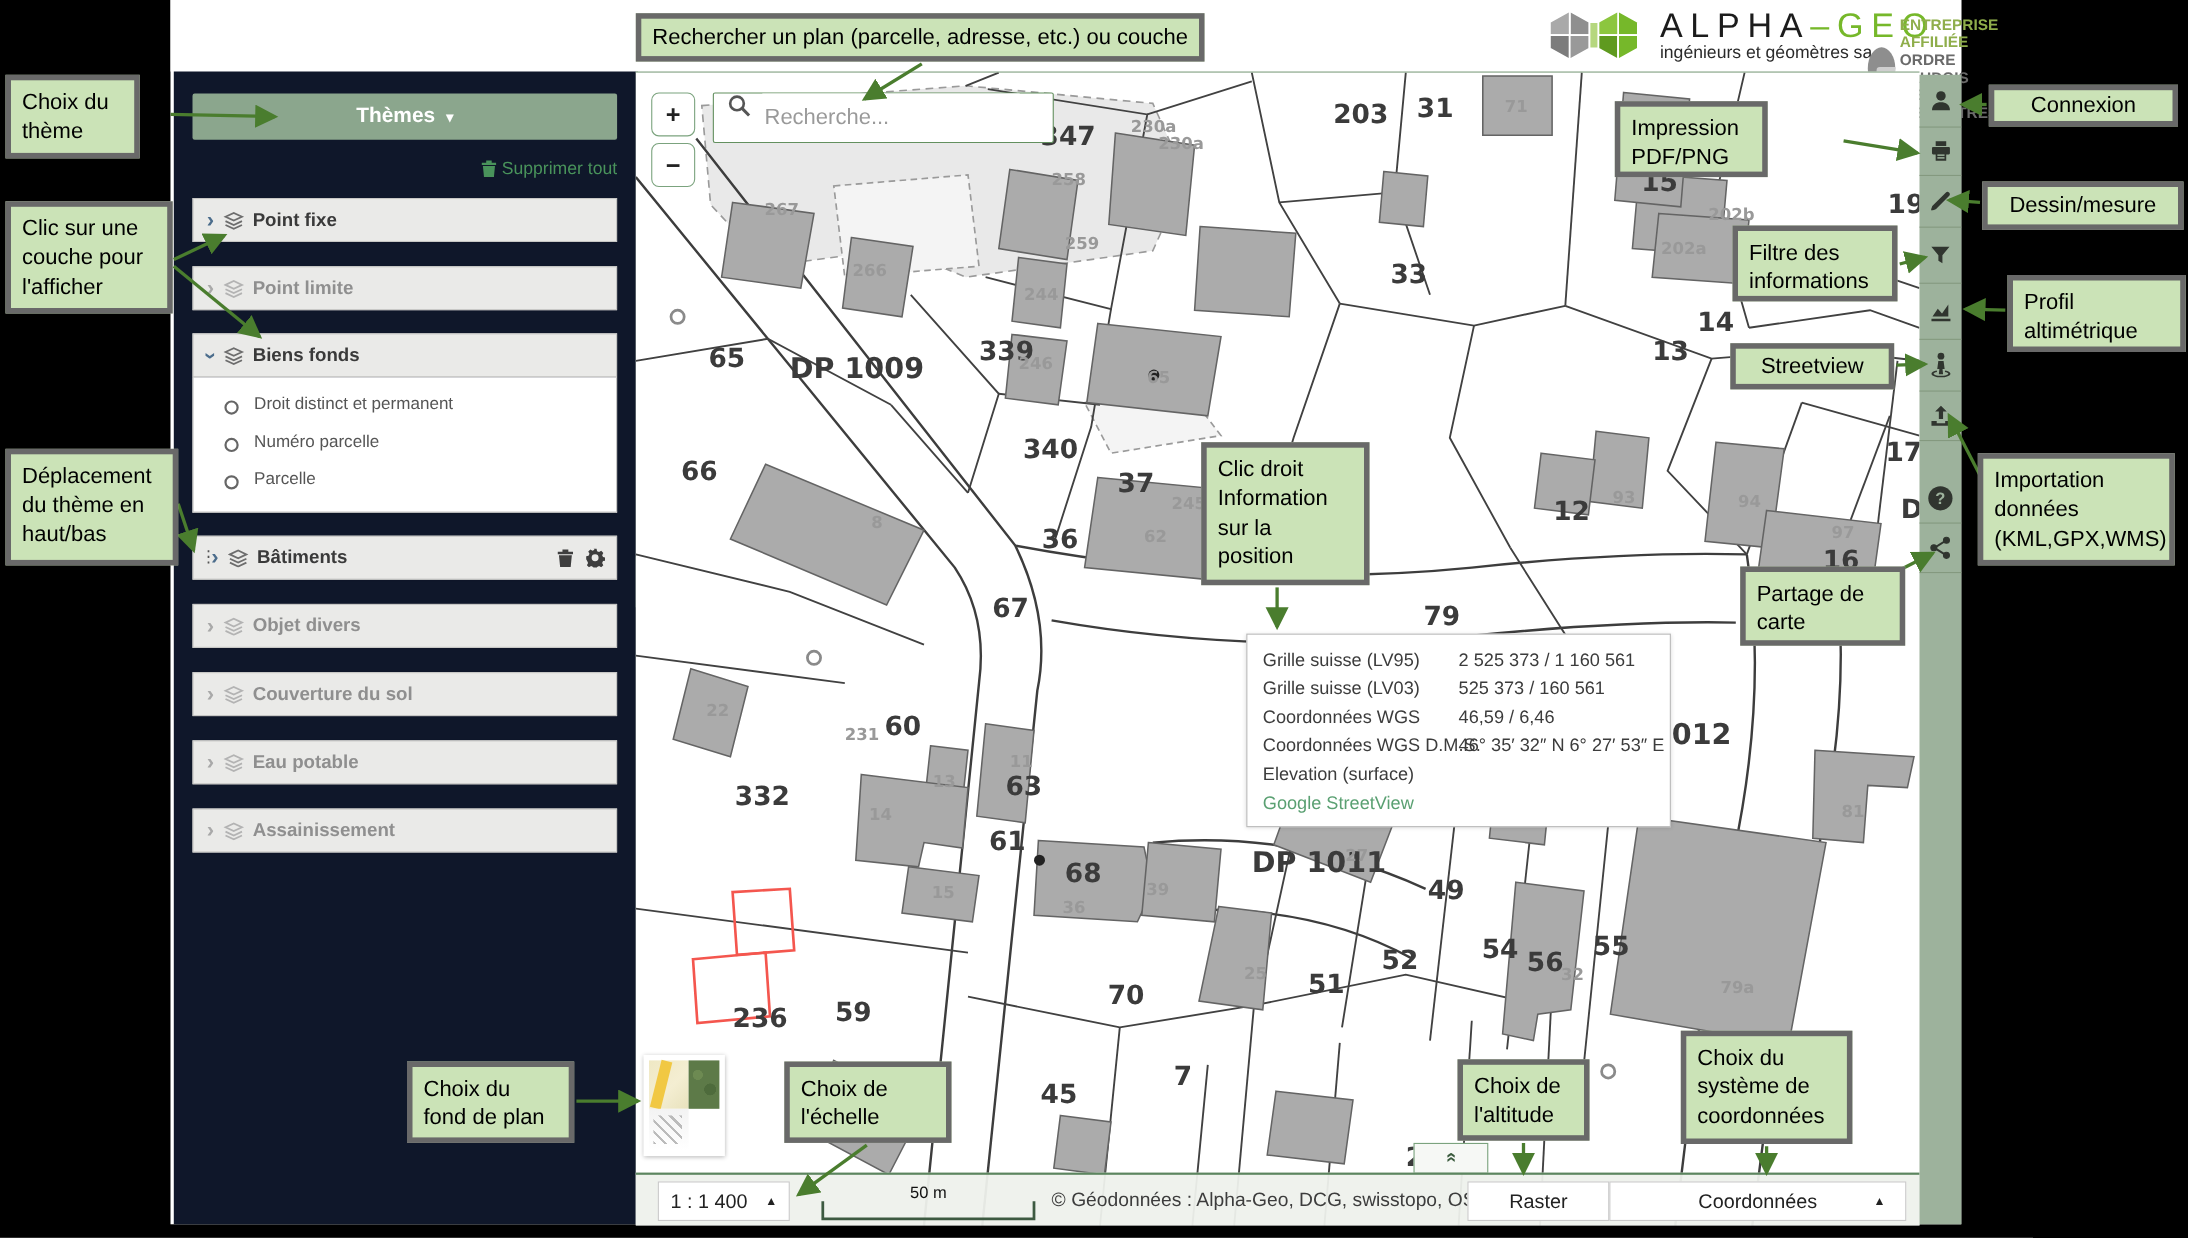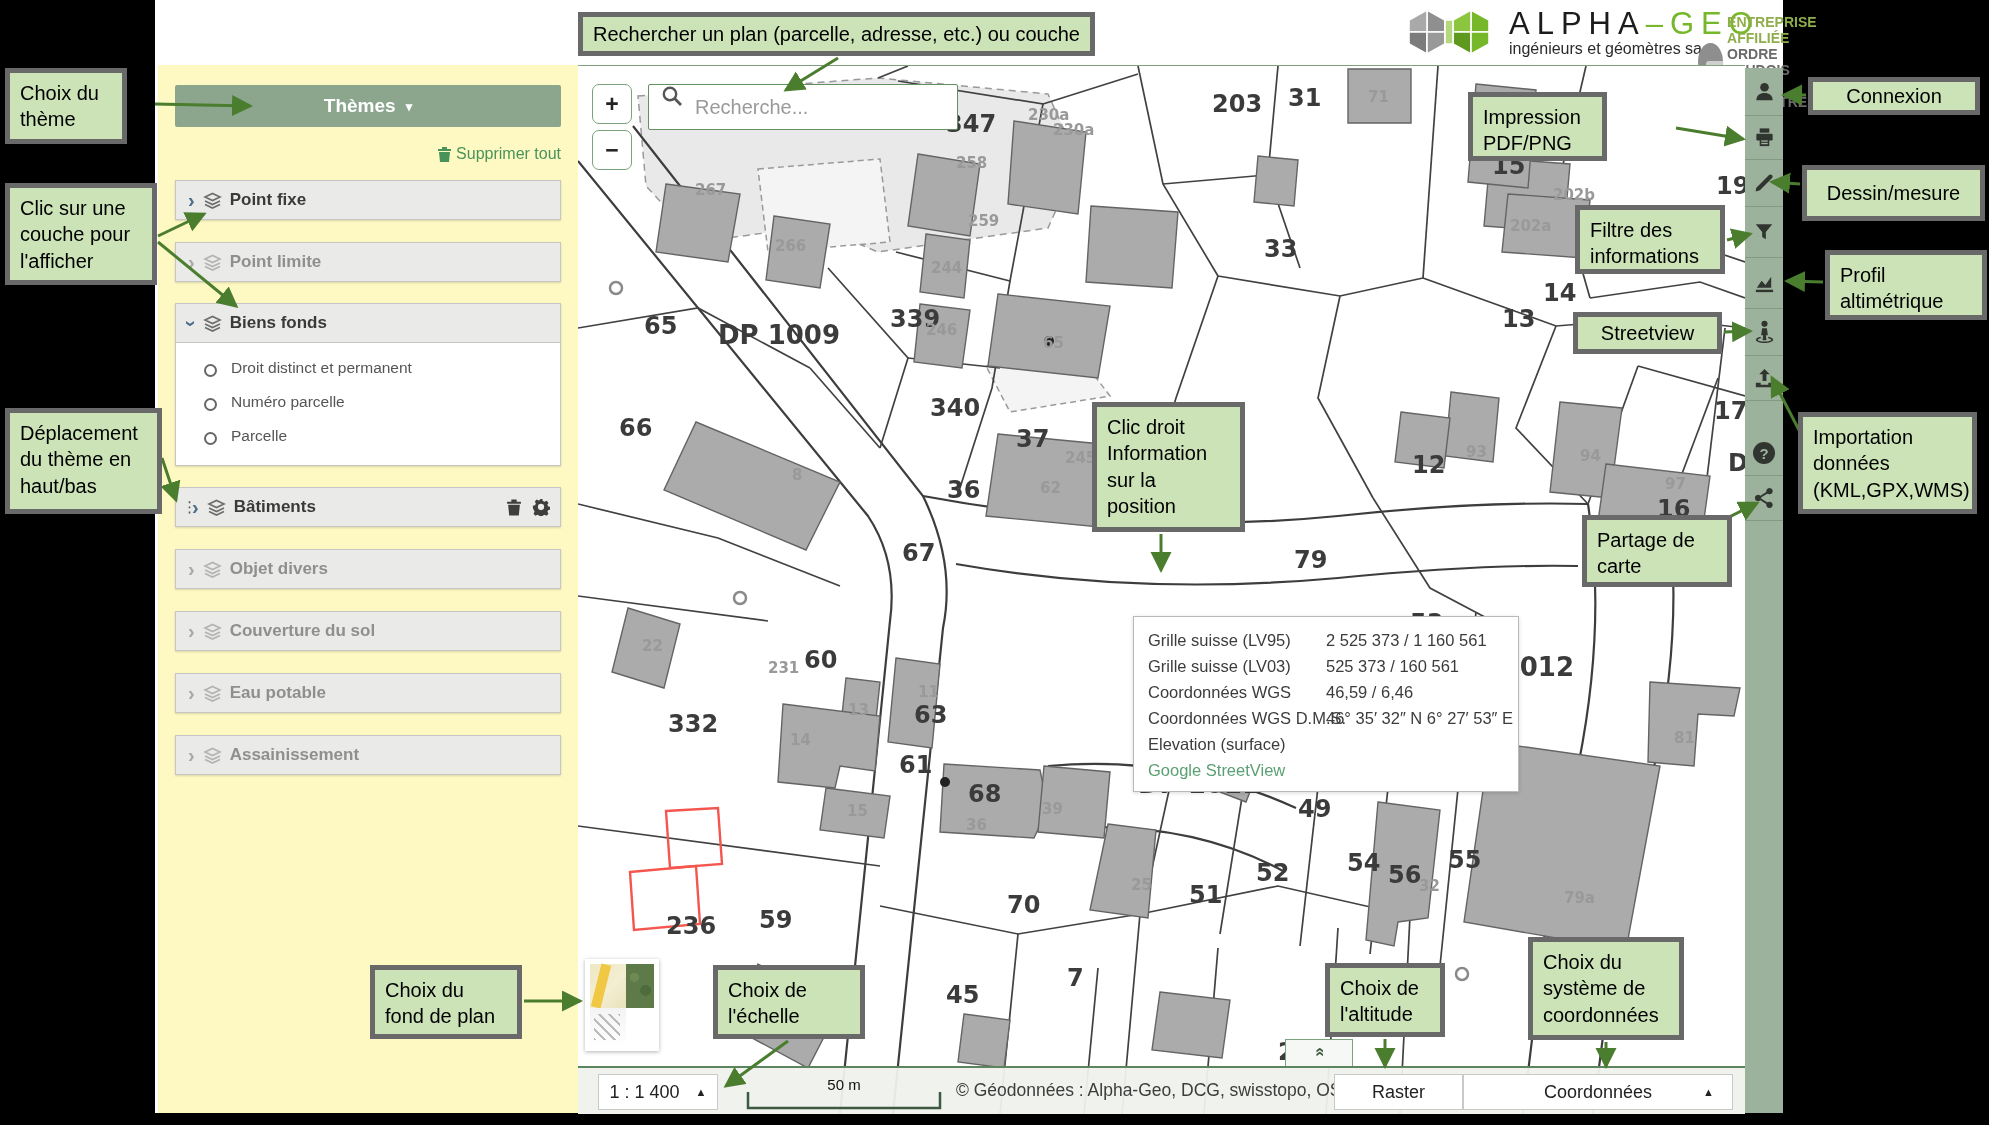--- a/index.html
+++ b/index.html
@@ -13,21 +13,21 @@
   .logo-text{margin-left:10px;}
   .logo-title{font-size:31px;letter-spacing:7px;color:#1c1c1c;font-weight:500;white-space:nowrap;}
   .logo-title .green{color:#76b82a;}
   .logo-sub{font-size:16px;color:#2b2b2b;margin-top:-2px;}
   #badge{position:absolute;left:1543px;top:14px;display:flex;align-items:center;}
   .badge-circle{width:38px;height:38px;border-radius:50%;background:#8e8e8e;position:relative;overflow:hidden;}
   .badge-circle:after{content:"";position:absolute;left:8px;top:18px;width:22px;height:14px;background:#cfcfcf;border-radius:3px;}
   .badge-lines{margin-left:4px;font-size:14px;font-weight:bold;color:#6a6a6a;line-height:1.15;}
   .badge-lines div:first-child{color:#8fae4b;}
   
-  #sidebar{position:absolute;left:3px;top:65px;width:420px;height:1048px;background:#fef9c3;border-right:2px solid #8aa58a;}
+  #sidebar{position:absolute;left:3px;top:65px;width:420px;height:1048px;background:#0f172a;border-right:2px solid #8aa58a;}
   #themes-bar{position:absolute;left:17px;top:20px;width:386px;height:42px;background:#8ba68d;border-radius:2px;
       color:#fff;font-size:19px;font-weight:bold;display:flex;align-items:center;justify-content:center;cursor:pointer;}
   #themes-bar .caret{margin-left:10px;font-size:13px;}
   #clear-row{position:absolute;left:17px;top:80px;width:386px;text-align:right;font-size:16px;color:#49935b;cursor:pointer;}
   #clear-row svg{vertical-align:-3px;margin-right:4px;}
   .lrow{position:absolute;left:17px;width:386px;height:40px;background:#eaeae8;border:1px solid #c6c6c4;
         box-shadow:0 1px 2px rgba(0,0,0,.15);display:flex;align-items:center;box-sizing:border-box;cursor:pointer;}
   .lrow .chev{font-size:20px;color:#4c6d8c;margin:0 8px 0 12px;font-weight:bold;}
   .lrow.gray .chev{color:#a9a9a9;}
   .lrow .lname{font-size:17px;font-weight:bold;color:#3a3a3a;margin-left:8px;}
@@ -59,21 +59,21 @@
   #zoom-in,#zoom-out{position:absolute;left:14px;width:38px;height:38px;background:#fff;border:1.5px solid #7ba37e;
         border-radius:7px;font-size:23px;font-weight:bold;color:#222;display:flex;align-items:center;justify-content:center;cursor:pointer;}
   #zoom-in{top:18px;} #zoom-out{top:64px;}
   #searchbox{position:absolute;left:70px;top:18px;width:308px;height:44px;background:#fff;border:1.5px solid #63905f;
         border-radius:2px;display:flex;}
   #searchbox input{border:none;outline:none;font-size:20px;color:#444;width:230px;font-family:"Liberation Sans",sans-serif;}
   #searchbox input::placeholder{color:#9a9a9a;}
   #searchbox svg{margin:0 10px 0 12px;}
   
   #popup{position:absolute;left:555px;top:510px;width:386px;height:176px;background:#fff;border:1px solid #b9b9b9;
-        box-shadow:0 1px 4px rgba(0,0,0,.15);padding:10px 0 0 14px;box-sizing:border-box;font-size:16.5px;color:#3c3c3c;margin-top:40px;}
+        box-shadow:0 1px 4px rgba(0,0,0,.15);padding:10px 0 0 14px;box-sizing:border-box;font-size:16.5px;color:#3c3c3c;}
   .prow{display:flex;height:26px;align-items:center;}
   .plabel{width:178px;flex:none;white-space:nowrap;}
   .pvalue{white-space:nowrap;}
   #popup a{color:#5aa072;text-decoration:none;cursor:pointer;}
   
   #thumb{position:absolute;left:7px;top:893px;width:74px;height:92px;background:#fff;box-shadow:0 1px 4px rgba(0,0,0,.3);cursor:pointer;}
   .th-a{position:absolute;left:5px;top:5px;width:36px;height:44px;background:linear-gradient(135deg,#efe8c4 0%,#f4eed2 55%,#e8e2bd 100%);}
   .th-a:after{content:"";position:absolute;left:6px;top:0;width:10px;height:44px;background:#f1c843;transform:rotate(14deg);}
   .th-b{position:absolute;left:41px;top:5px;width:28px;height:44px;background:
         radial-gradient(circle at 30% 30%,#6d8a52 12%,transparent 13%),
@@ -606,21 +606,21 @@
       </div>
     </div>
   </div>
 
   <div class="ann" style="left:5px;top:68px;width:122px;height:76px;">Choix du thème</div>
   <div class="ann" style="left:5px;top:183px;width:152px;height:102px;">Clic sur une couche pour l'afficher</div>
   <div class="ann" style="left:5px;top:408px;width:157px;height:106px;">Déplacement du thème en haut/bas</div>
   <div class="ann center" style="left:578px;top:12px;width:517px;height:44px;">Rechercher un plan (parcelle, adresse, etc.) ou couche</div>
   <div class="ann" style="left:1468px;top:92px;width:139px;height:69px;">Impression PDF/PNG</div>
   <div class="ann center" style="left:1808px;top:77px;width:172px;height:38px;">Connexion</div>
-  <div class="ann center" style="left:1802px;top:165px;width:183px;height:56px;">Dessin/mesure</div>
+  <div class="ann center" style="left:1802px;top:165px;width:183px;height:44px;">Dessin/mesure</div>
   <div class="ann" style="left:1575px;top:205px;width:150px;height:69px;">Filtre des informations</div>
   <div class="ann" style="left:1825px;top:250px;width:162px;height:70px;">Profil altimétrique</div>
   <div class="ann center" style="left:1573px;top:312px;width:149px;height:42px;">Streetview</div>
   <div class="ann" style="left:1798px;top:412px;width:179px;height:102px;">Importation données (KML,GPX,WMS)</div>
   <div class="ann" style="left:1582px;top:515px;width:150px;height:72px;">Partage de carte</div>
   <div class="ann" style="left:1092px;top:402px;width:153px;height:130px;">Clic droit Information sur la position</div>
   <div class="ann" style="left:370px;top:965px;width:152px;height:74px;">Choix du fond de plan</div>
   <div class="ann" style="left:713px;top:965px;width:152px;height:74px;">Choix de l'échelle</div>
   <div class="ann" style="left:1325px;top:963px;width:120px;height:74px;">Choix de l'altitude</div>
   <div class="ann" style="left:1528px;top:937px;width:156px;height:103px;">Choix du système de coordonnées</div>

